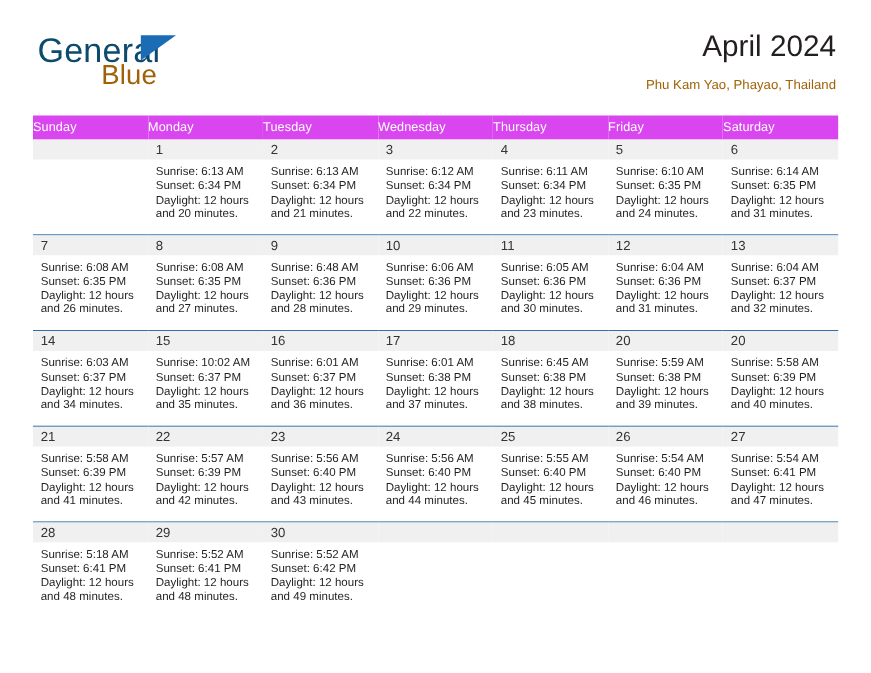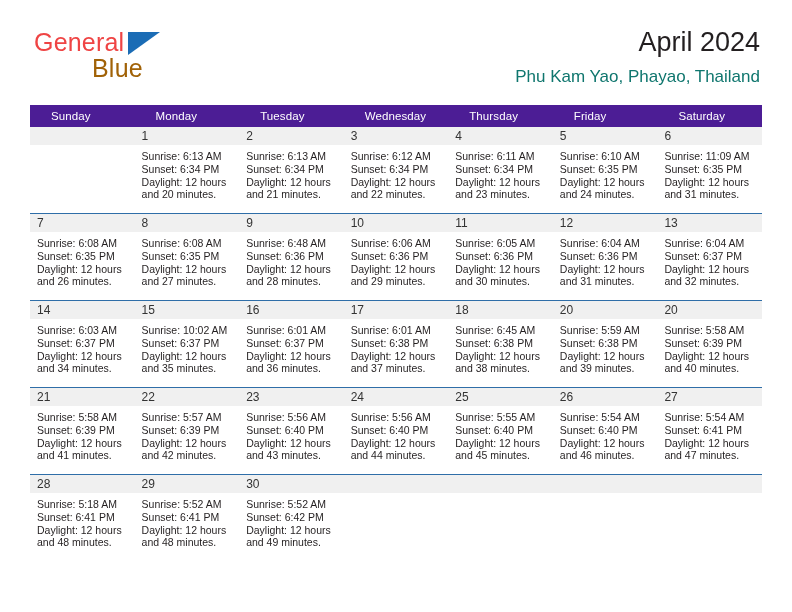--- a/index.html
+++ b/index.html
@@ -35,23 +35,23 @@
     position: absolute;
     left: 0;
     top: 0;
     width: 210px;
     height: 62px;
   }
   .brand-general {
     position: absolute;
     left: 2px;
     top: 2px;
-    font-size: 25px;
+    font-size: 31px;
     letter-spacing: 0.2px;
-    color: #ef4444;
+    color: #0c4a6e;
     font-family: "Liberation Sans", sans-serif;
   }
   .brand-triangle {
     position: absolute;
     left: 96px;
     top: 6px;
     width: 0;
     height: 0;
     border-left: 32px solid #1b6cb5;
     border-bottom: 23px solid transparent;
@@ -72,46 +72,46 @@
     top: 0;
     text-align: right;
   }
   .cal-title {
     font-size: 27px;
     color: #231f20;
     line-height: 32px;
     white-space: nowrap;
   }
   .cal-subtitle {
-    font-size: 17px;
-    color: #0f766e;
+    font-size: 12px;
+    color: #a16207;
     line-height: 20px;
     margin-top: 9px;
     white-space: nowrap;
     text-align: right;
   }
 
   
   .calendar {
     position: absolute;
     left: 30px;
     top: 105px;
     width: 732px;
     border-collapse: collapse;
     table-layout: fixed;
   }
   .calendar col { width: 104.57px; }
 
   .calendar thead th {
-    background: #4c1d95;
+    background: #d946ef;
     color: #ffffff;
     font-size: 11.5px;
     font-weight: normal;
     text-align: left;
-    padding: 5px 0 5px 21px;
+    padding: 5px 0 5px 0;
     height: 9px;
     letter-spacing: 0.1px;
   }
 
   .week-row > td {
     vertical-align: top;
     padding: 0;
     border-top: 1.4px solid #2f6ea8;
     background: #ffffff;
   }
@@ -252,21 +252,21 @@
             <div>Sunset: 6:35 PM</div>
             <div>Daylight: 12 hours</div>
             <div>and 24 minutes.</div>
           </div>
         </div>
           </td>
         <td>
             <div class="cell">
           <div class="daynum">6</div>
           <div class="info">
-            <div>Sunrise: 11:09 AM</div>
+            <div>Sunrise: 6:14 AM</div>
             <div>Sunset: 6:35 PM</div>
             <div>Daylight: 12 hours</div>
             <div>and 31 minutes.</div>
           </div>
         </div>
           </td>
       </tr>
 
       <tr class="week-row">
         <td>

